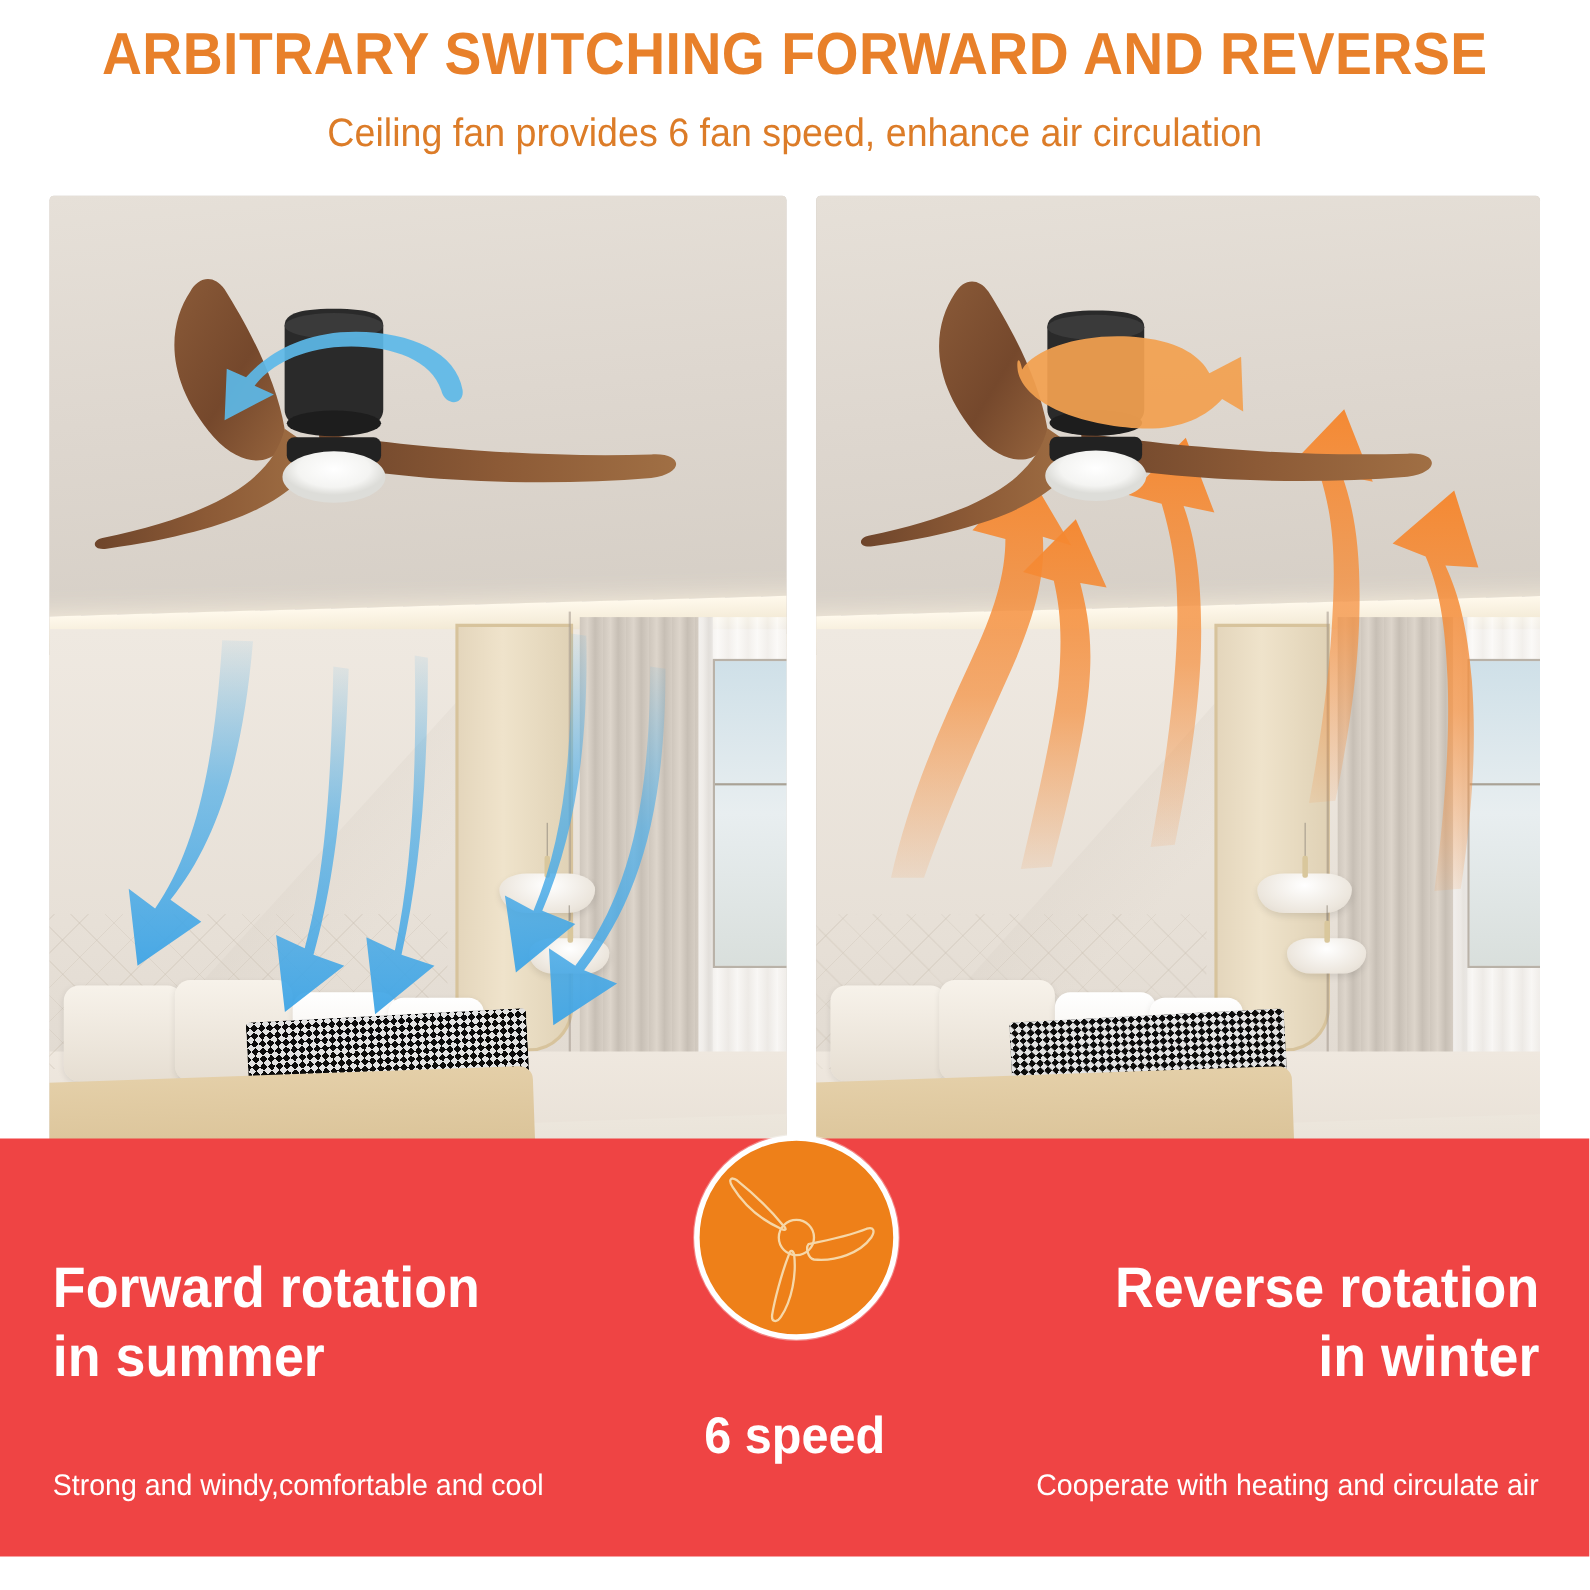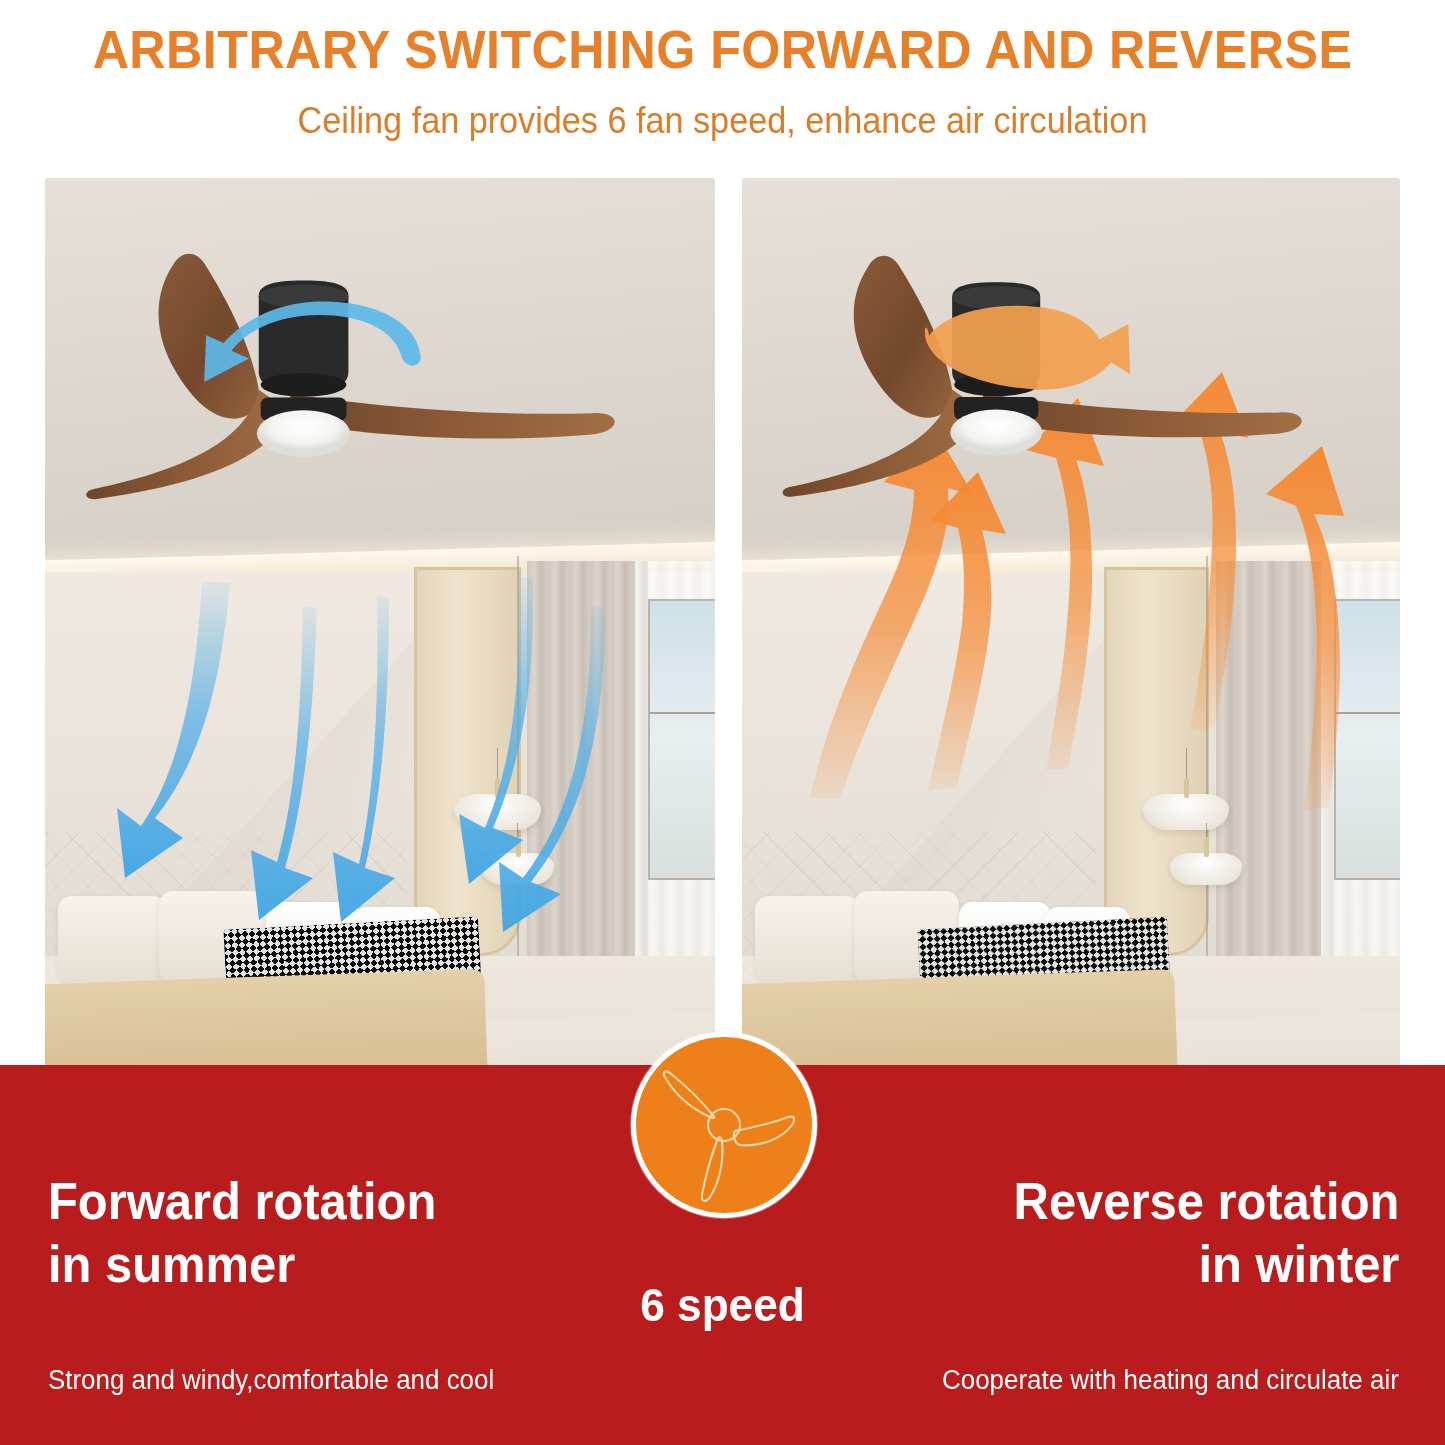--- a/index.html
+++ b/index.html
@@ -190,22 +190,21 @@
     border-radius:20px; transform:rotate(-8deg);
   }
   .slipper.s2 { left:32%; top:97.5%; transform:rotate(5deg); }
 
   
   .fan-wrap { position:absolute; left:2%; top:4%; width:96%; height:28%; }
 
   
   #band {
     position:absolute; left:0; top:1035px; width:1445px; height:380px;
-    background:#b91c1c;
-    margin-top:30px;
+    background:#ef4444;
   }
   .band-head {
     position:absolute; top:105px;
     color:#ffffff; font-size:52px; font-weight:bold; line-height:1.22;
     transform:scaleX(0.94); white-space:pre-line;
   }
   #band-head-left  { left:48px;  text-align:left;  transform-origin:left center; }
   #band-head-right { right:46px; text-align:right; transform-origin:right center; }
   .band-sub {
     position:absolute; top:300px;

